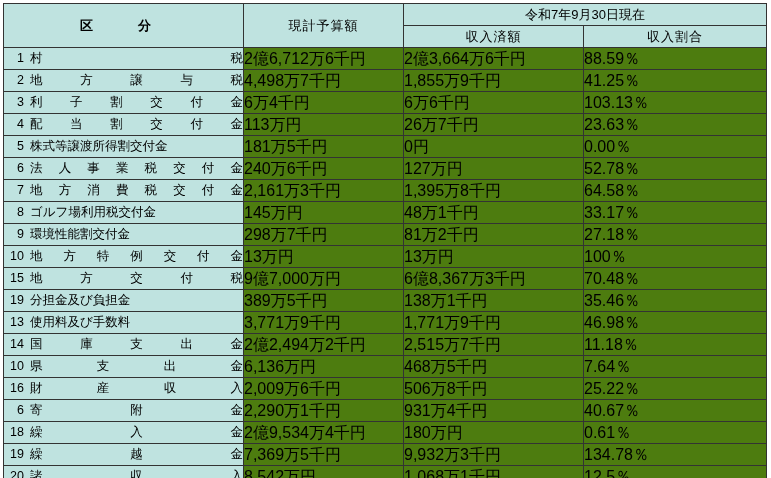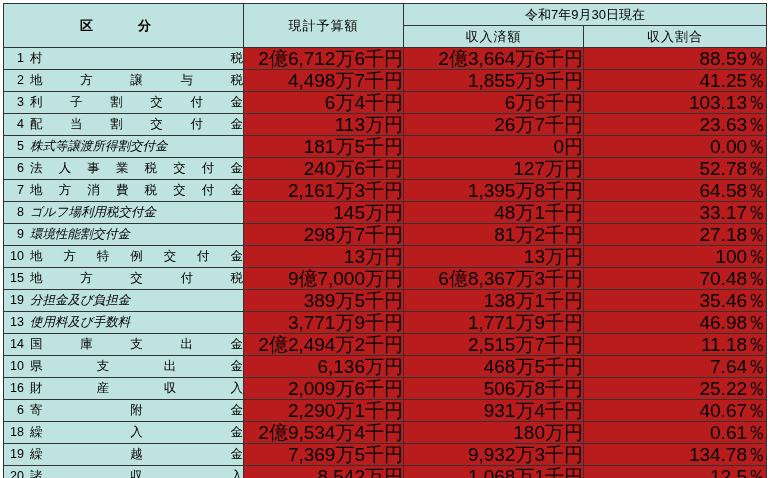--- a/index.html
+++ b/index.html
@@ -76,30 +76,29 @@
   }
   td.item .nm {
     display: flex;
     justify-content: space-between;
     flex: 1 1 auto;
     padding-left: 6px;
   }
   td.item .nm.compact {
     justify-content: flex-start;
     letter-spacing: 0px;
-    font-style: italic;
   }
   td.item .nm span {
     display: inline-block;
   }
   td.num-cell {
-    text-align: right;
+    text-align: left;
     padding-right: 5px;
-    background: #b91c1c;
-    font-size: 19px;
+    background: #4d7c0f;
+    font-size: 16px;
   }
 </style>
 </head>
 <body>
 
 <div id="sheet">
   <table class="budget">
     <colgroup>
       <col class="c-item">
       <col class="c-budget">

